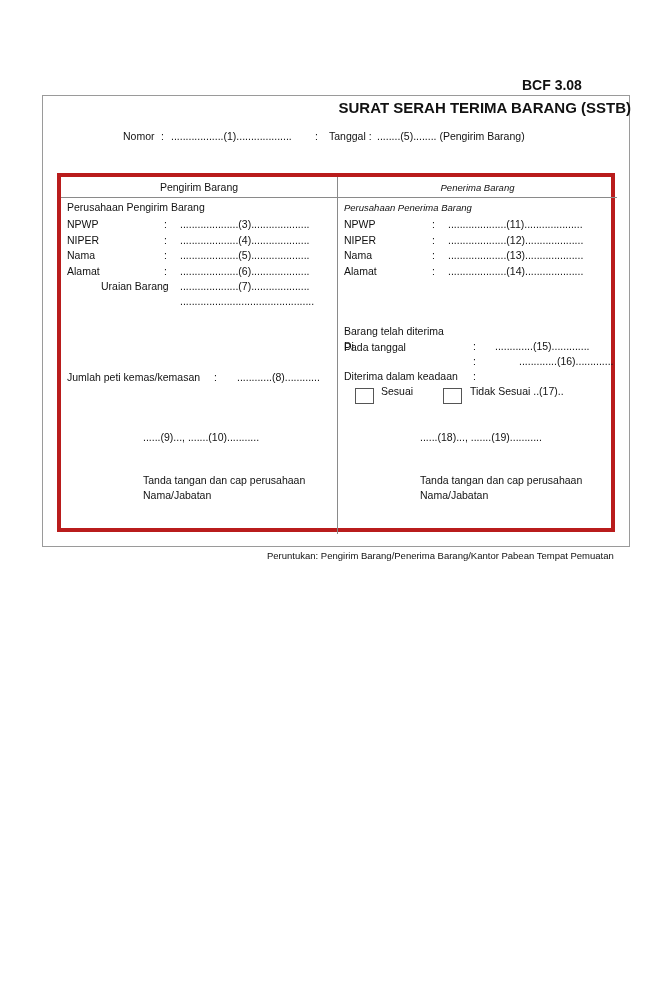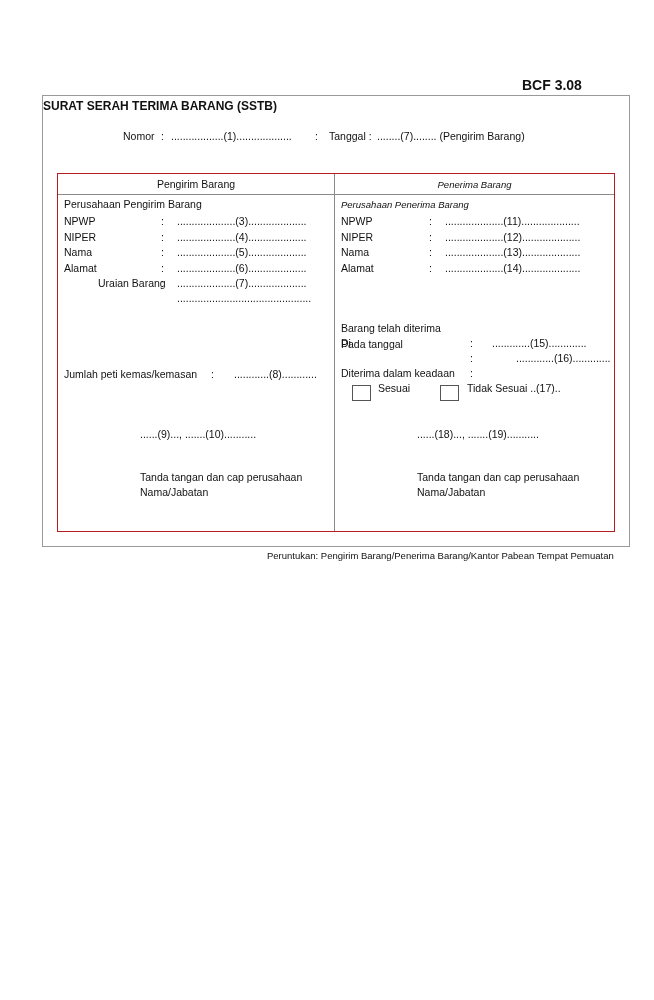--- a/index.html
+++ b/index.html
@@ -2,24 +2,24 @@
 <html><head>
   <meta charset="utf-8">
   <style>
     html, body { margin: 0; padding: 0; background: #ffffff; }
     body { width: 654px; height: 1000px; position: relative; overflow: hidden;
            font-family: "Liberation Sans", sans-serif; color: #111; }
     .abs { position: absolute; white-space: nowrap; }
     .form-code { left: 522px; top: 77px; font-size: 14px; font-weight: bold; }
     .outer { position: absolute; left: 42px; top: 95px; width: 588px; height: 452px;
              border: 1px solid #9a9a9a; box-sizing: border-box; }
-    .title { left: 0; width: 588px; top: 3px; text-align: left; font-size: 12px; font-weight: bold; }
+    .title { left: 0; width: 588px; top: 3px; text-align: right; font-size: 15px; font-weight: bold; }
     .nomor-row { top: 34px; font-size: 11px; text-align: center; }
     .inner { position: absolute; left: 57px; top: 173px; width: 558px; height: 359px;
-             border: 1px solid #b91c1c; box-sizing: border-box; }
+             border: 4px solid #b91c1c; box-sizing: border-box; }
     .vdiv { position: absolute; left: 276px; top: 0; width: 1px; height: 357px; background: #8a8a8a; }
     .hdiv { position: absolute; left: 0; top: 20px; width: 556px; height: 1px; background: #8a8a8a; }
     .hdr { top: 4px; font-size: 10.5px; text-align: center; }
     .t { font-size: 10.5px; }
     .t-small { font-size: 9.5px; font-style: italic; }
     .checkbox { position: absolute; width: 19px; height: 16px; border: 1px solid #555;
                 box-sizing: border-box; background: #fff; }
     .footer-note { left: 267px; top: 550px; font-size: 9.5px; }
   </style>
 </head>
@@ -27,21 +27,21 @@
 
 <div class="abs form-code">BCF 3.08</div>
 
 <div class="outer">
   <div class="abs title">SURAT SERAH TERIMA BARANG (SSTB)</div>
   <div class="abs nomor-row t" style="left:80px;">Nomor</div>
   <div class="abs nomor-row t" style="left:118px;">:</div>
   <div class="abs nomor-row t" style="left:128px;">..................(1)...................</div>
   <div class="abs nomor-row t" style="left:272px;">:</div>
   <div class="abs nomor-row t" style="left:286px;">Tanggal :</div>
-  <div class="abs nomor-row t" style="left:334px;">........(7)........ (Pengirim Barang)</div>
+  <div class="abs nomor-row t" style="left:334px;">........(5)........ (Pengirim Barang)</div>
 </div>
 
 <div class="inner">
   <div class="vdiv"></div>
   <div class="hdiv"></div>
 
   <div class="abs hdr" style="left:0;width:276px;">Pengirim Barang</div>
   <div class="abs t" style="left:6px;top:24px;">Perusahaan Pengirim Barang</div>
 
   <div class="abs t" style="left:6px;top:41px;">NPWP</div>

